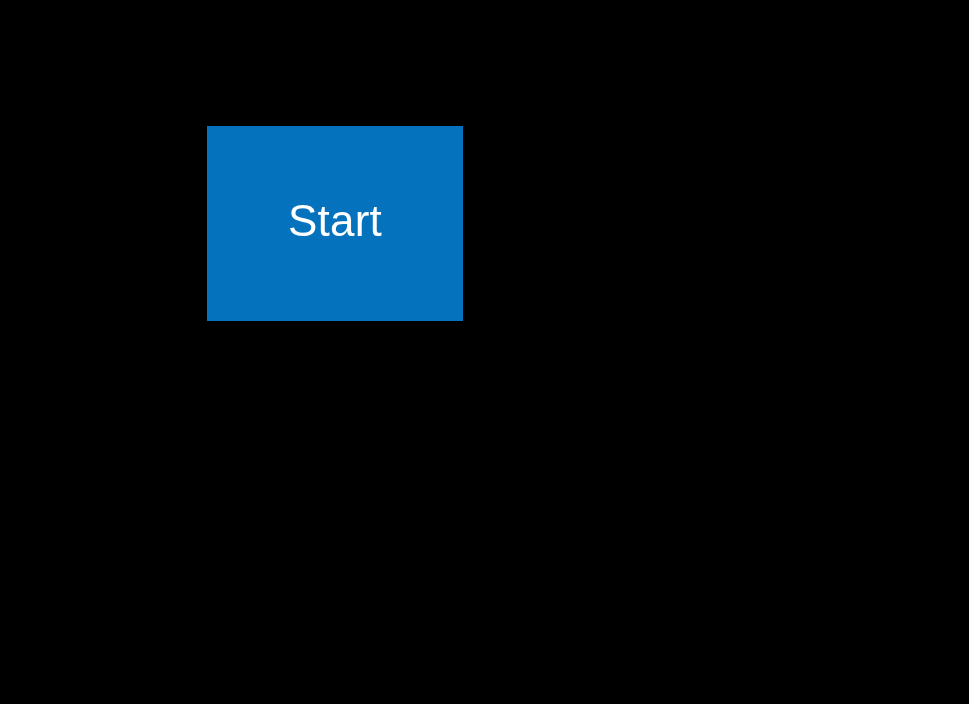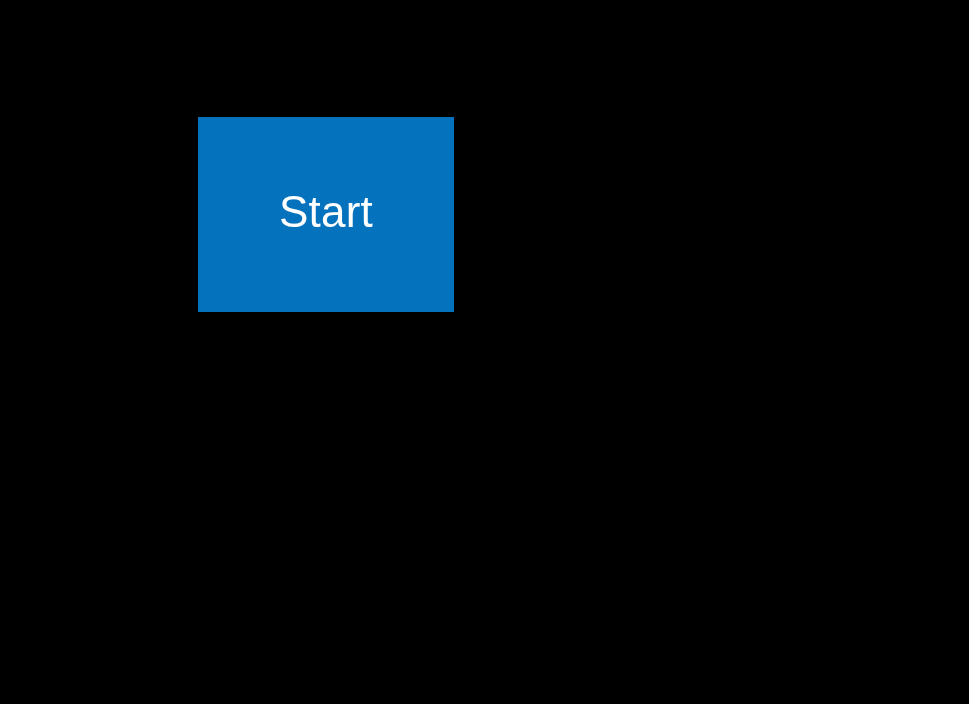--- a/index.html
+++ b/index.html
@@ -26,21 +26,21 @@
   
   #start-button {
     position: absolute;
     left: 191px;
     top: 110px;
     width: 256px;
     height: 195px;
     background: #0572be;
     border: 0;
     padding: 8px;
-    margin: 7px;
+    margin: 16px;
     display: flex;
     align-items: center;
     justify-content: center;
     box-sizing: border-box;
     cursor: pointer;
     user-select: none;
     -webkit-font-smoothing: antialiased;
   }
 
   #start-button-label {

